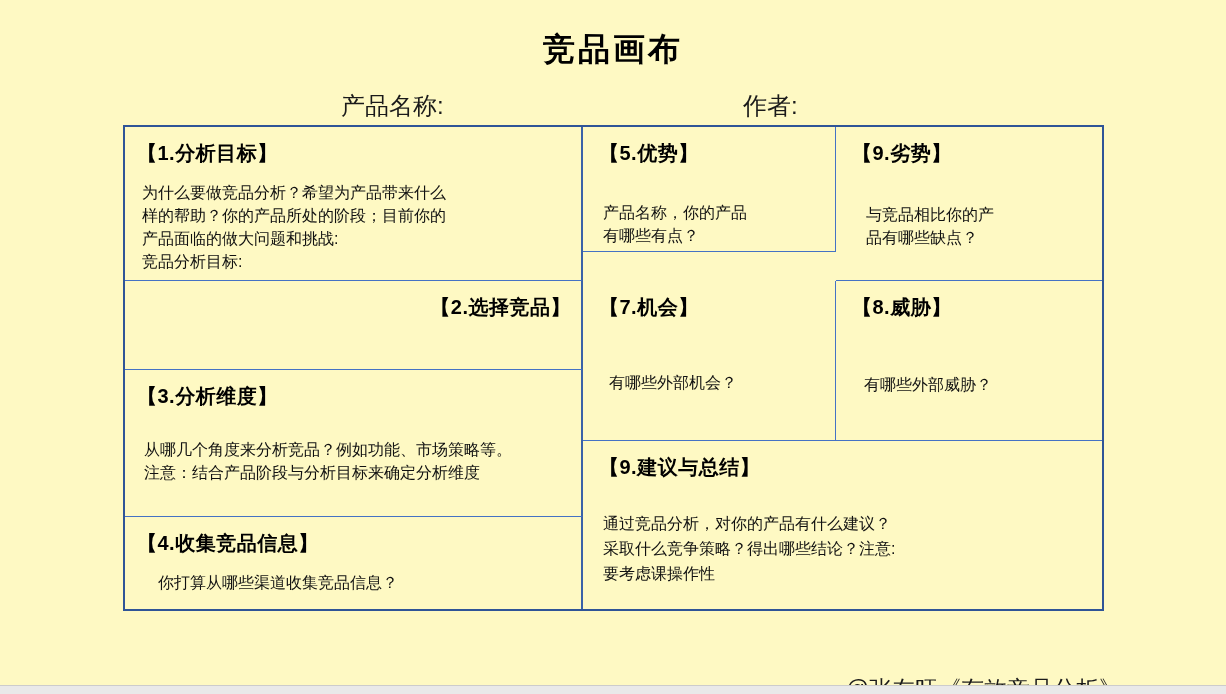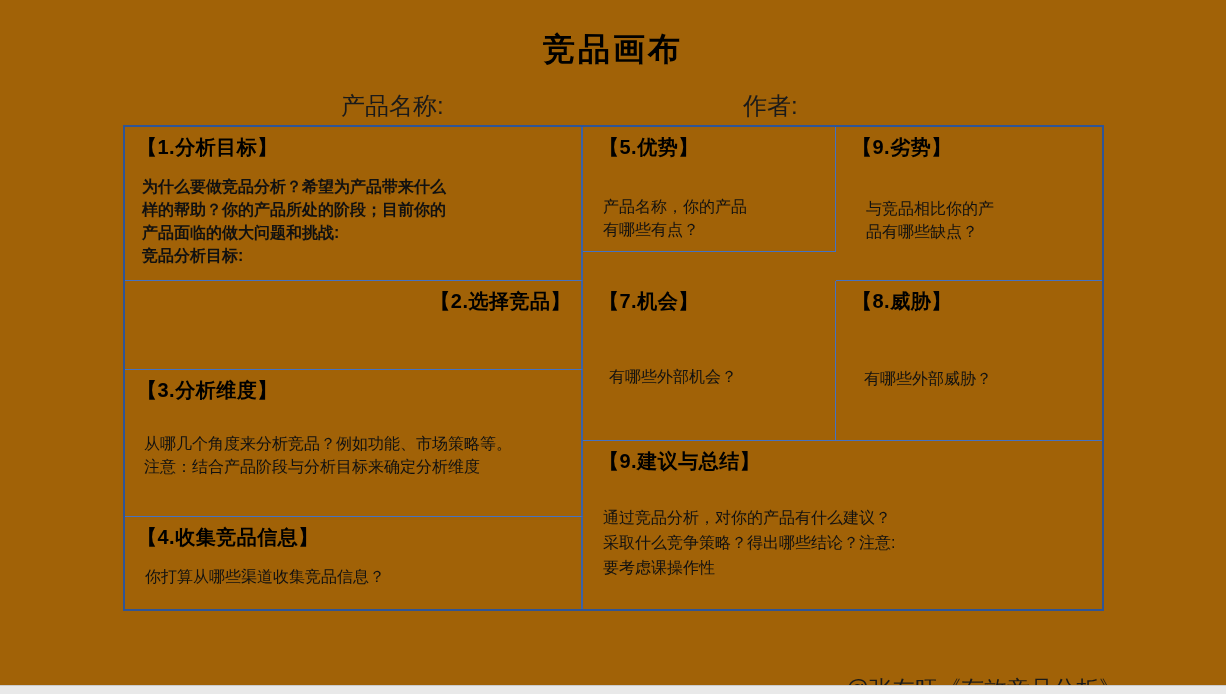--- a/index.html
+++ b/index.html
@@ -1,18 +1,18 @@
 <!DOCTYPE html>
 <html><head>
 <meta charset="utf-8">
 <style>
   html,body { margin:0; padding:0; background:#ffffff; }
   .page {
     position:relative; width:1226px; height:694px;
-    background:#a16207; overflow:hidden;
+    background:#fef9c3; overflow:hidden;
     font-family:"Liberation Sans", sans-serif;
     color:#000;
   }
   .page-title {
     position:absolute; top:28px; left:0; width:100%;
     text-align:center; font-size:32px; font-weight:700; letter-spacing:3px;
   }
   .meta-label { position:absolute; top:90px; font-size:24px; color:#1a1a1a; }
   .meta-product { left:341px; }
   .meta-author { left:743px; }
@@ -32,32 +32,32 @@
   .c3 { left:0;   top:243px; width:458px; height:147px; }
   .c4 { left:0;   top:390px; width:458px; height:92px; }
   
   .c5 { left:458px; top:0;    width:253px; height:125px; }
   .c6 { left:711px; top:0;    width:266px; height:154px; }
   .c7 { left:458px; top:154px; width:253px; height:160px; }
   .c8 { left:711px; top:154px; width:266px; height:160px; }
   .c9 { left:458px; top:314px; width:591px; height:168px; }
 
   .cell-title {
-    padding:7px 10px 0 12px;
+    padding:13px 10px 0 12px;
     font-size:20px; font-weight:700; letter-spacing:0.5px;
   }
   .right-cell .cell-title { padding-left:16px; }
   .cell-body {
     font-size:16px; line-height:23px; color:#111;
     white-space:pre-line;
   }
-  .c1 .cell-body { margin:14px 8px 0 17px;font-weight:bold; }
+  .c1 .cell-body { margin:14px 8px 0 17px; }
   .c2 .cell-body { margin:10px 8px 0 17px; }
   .c3 .cell-body { margin:28px 4px 0 19px; }
-  .c4 .cell-body { margin:14px 8px 0 20px; }
+  .c4 .cell-body { margin:14px 8px 0 33px; }
   .c5 .cell-body { margin:34px 8px 0 20px; }
   .c6 .cell-body { margin:36px 8px 0 30px; }
   .c7 .cell-body { margin:50px 8px 0 26px; }
   .c8 .cell-body { margin:52px 8px 0 28px; }
   .c9 .cell-body { margin:30px 8px 0 20px; line-height:25px; }
 
   .credit {
     position:absolute; top:642px; right:104px;
     font-size:23px; color:#1a1a1a;margin-top:32px;
   }

